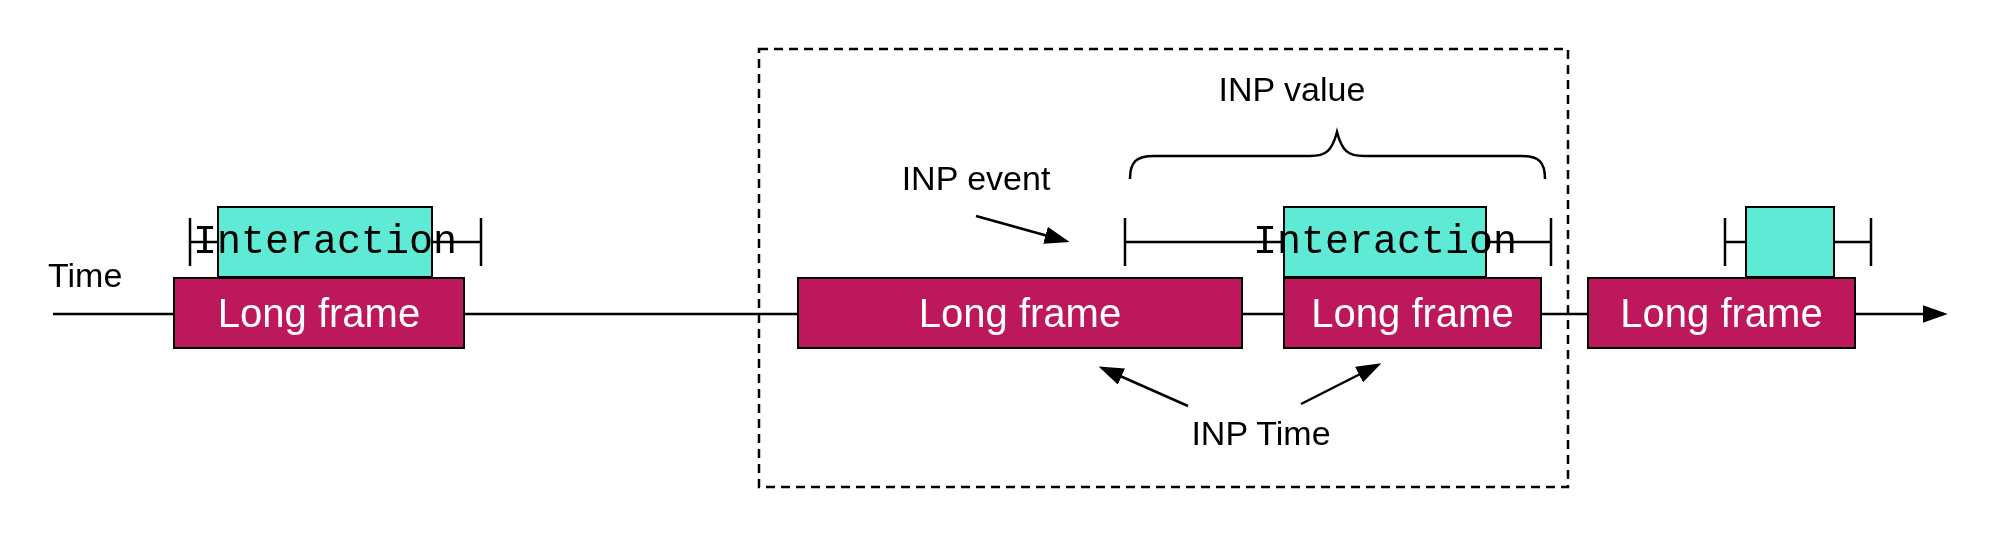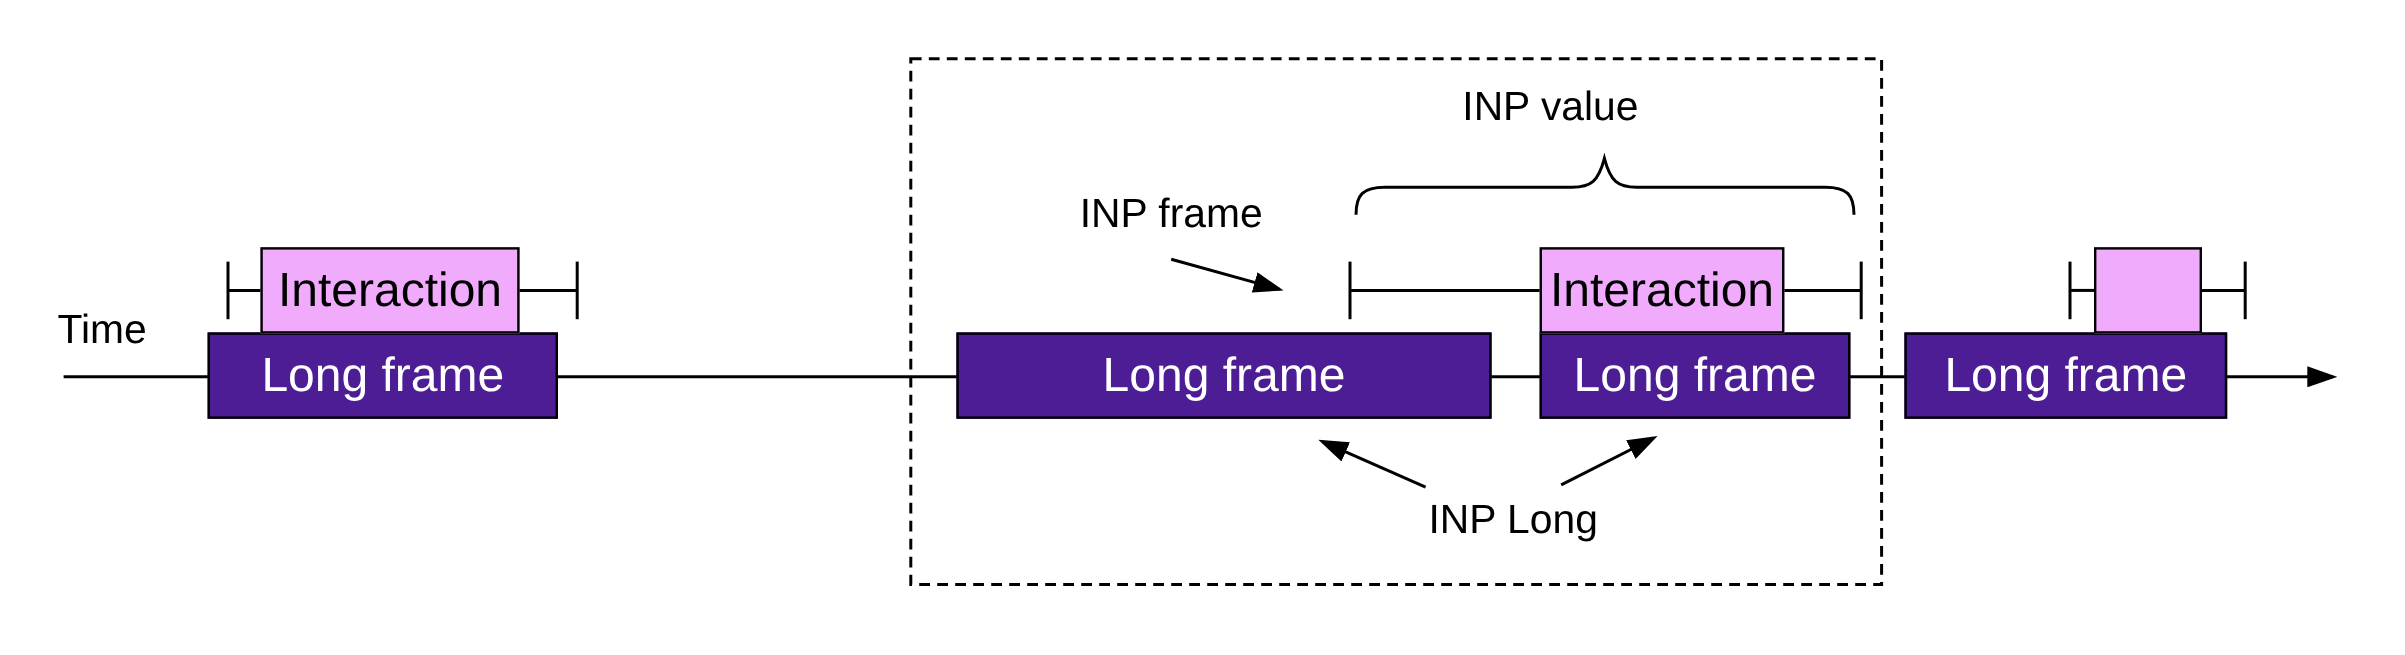--- a/index.html
+++ b/index.html
@@ -26,28 +26,29 @@
   .box {
     position: absolute;
     box-sizing: border-box;
     border: 2.5px solid #000000;
     display: flex;
     align-items: center;
     justify-content: center;
     white-space: nowrap;
   }
   .long-frame {
-    background: #4c1d95;
+    background: #be185d;
     color: #ffffff;
     font-size: 40px;
   }
   .interaction {
-    background: #f0abfc;
+    background: #5eead4;
     color: #000000;
     font-size: 40px;
+    font-family: Liberation Mono, monospace;
   }
   .diagram-label {
     position: absolute;
     font-size: 34px;
     white-space: nowrap;
     color: #000000;
     text-align: center;
   }
   .centered {
     transform: translateX(-50%);
@@ -128,16 +129,16 @@
   </div>
   <div class="box interaction" style="left:1283px; top:206px; width:204px; height:72px;">
     <span>Interaction</span>
   </div>
   <div class="box interaction" style="left:1745px; top:206px; width:90px; height:72px;">
     <span></span>
   </div>
 
   <div class="diagram-label" style="left:48px; top:256px;">Time</div>
   <div class="diagram-label centered" style="left:1292px; top:70px;">INP value</div>
-  <div class="diagram-label centered" style="left:976px; top:159px;">INP frame</div>
-  <div class="diagram-label centered" style="left:1261px; top:414px;">INP Long</div>
+  <div class="diagram-label centered" style="left:976px; top:159px;">INP event</div>
+  <div class="diagram-label centered" style="left:1261px; top:414px;">INP Time</div>
 
 </div>
 
 </body></html>

